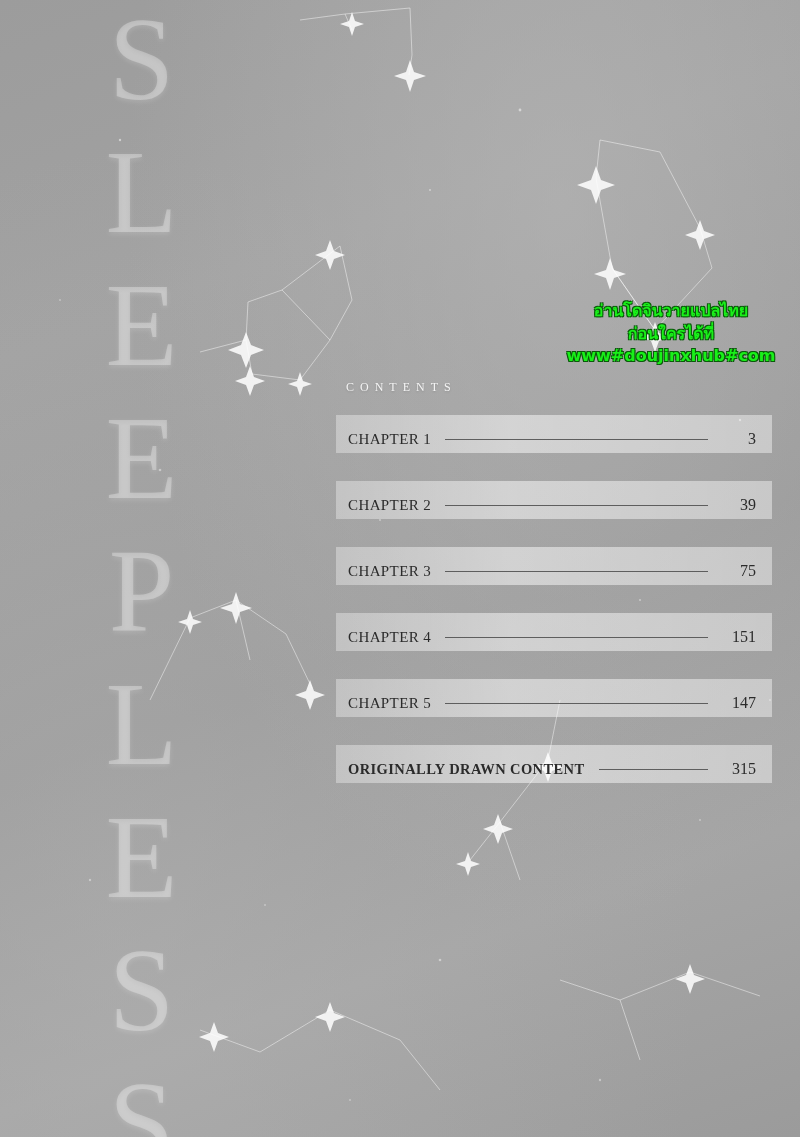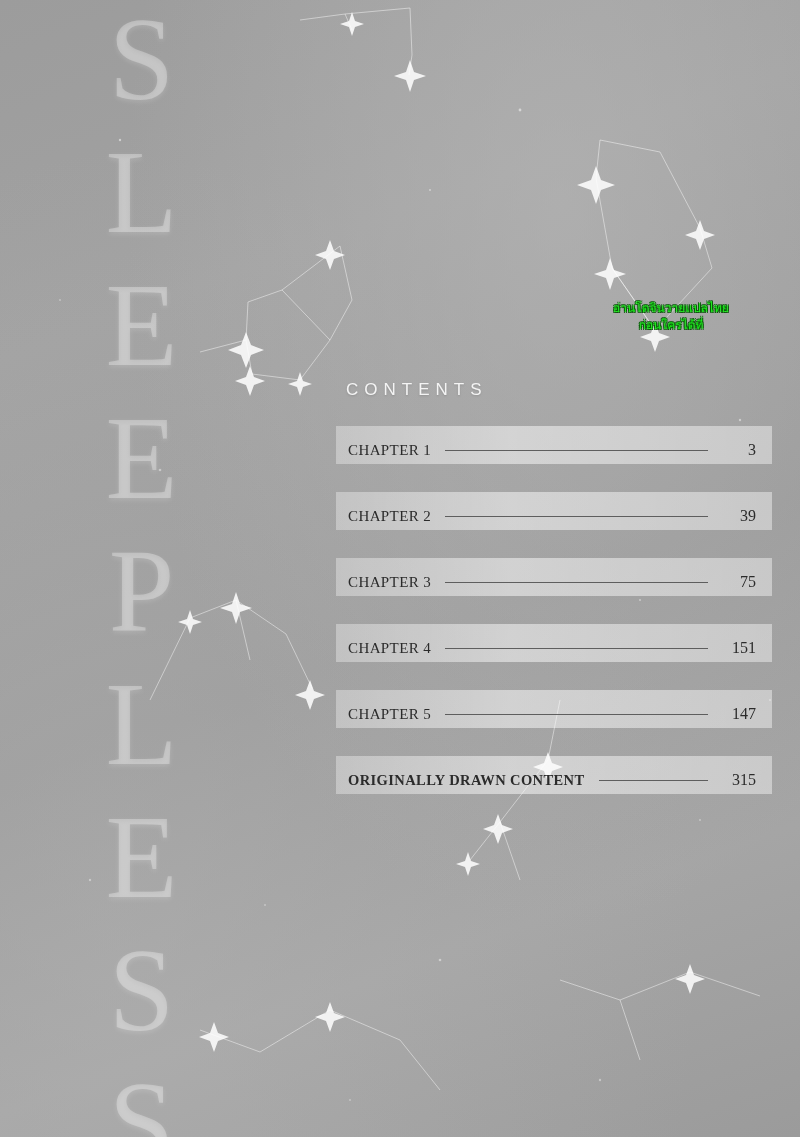--- a/index.html
+++ b/index.html
@@ -41,26 +41,26 @@
   }
 
   
   .contents-wrap {
     position: absolute;
     left: 336px;
     top: 380px;
     width: 436px;
   }
   .contents-heading {
-    font-family: Liberation Sans, sans-serif;
-    font-size: 17px;
+    font-family: Liberation Serif, serif;
+    font-size: 12px;
     letter-spacing: 6px;
     color: #f4f4f4;
     text-shadow: 0 1px 2px rgba(120,120,120,0.45);
-    margin: 0 0 26px 10px;
+    margin: 0 0 20px 10px;
   }
   .toc-row {
     position: relative;
     height: 38px;
     margin-bottom: 28px;
     background: linear-gradient(90deg, rgba(255,255,255,0.34) 0%, rgba(255,255,255,0.50) 40%, rgba(255,255,255,0.42) 100%);
     display: flex;
     align-items: center;
     padding: 10px 10px 0 12px;
     box-sizing: border-box;
@@ -91,22 +91,22 @@
 
   
   .watermark {
     position: absolute;
     left: 566px;
     top: 300px;
     width: 210px;
     text-align: center;
     color: #19f019;
     font-family: "DejaVu Sans", sans-serif;
-    font-weight: normal;
-    font-size: 12px;
+    font-weight: bold;
+    font-size: 16px;
     line-height: 1.42;
     text-shadow:
       -1px -1px 0 #0a5a0a, 1px -1px 0 #0a5a0a,
       -1px  1px 0 #0a5a0a, 1px  1px 0 #0a5a0a;
     pointer-events: none;
   }
   .watermark div { white-space: nowrap; }
 </style>
 </head>
 <body>
@@ -226,15 +226,16 @@
     <div class="toc-row wide">
       <span class="label">ORIGINALLY DRAWN CONTENT</span>
       <span class="leader"></span>
       <span class="page-num">315</span>
     </div>
   </div>
 
   <div class="watermark">
     <div>อ่านโดจินวายแปลไทย</div>
     <div>ก่อนใครได้ที่</div>
+    <div>www#doujinxhub#com</div>
   </div>
 
 </div>
 
 </body></html>

